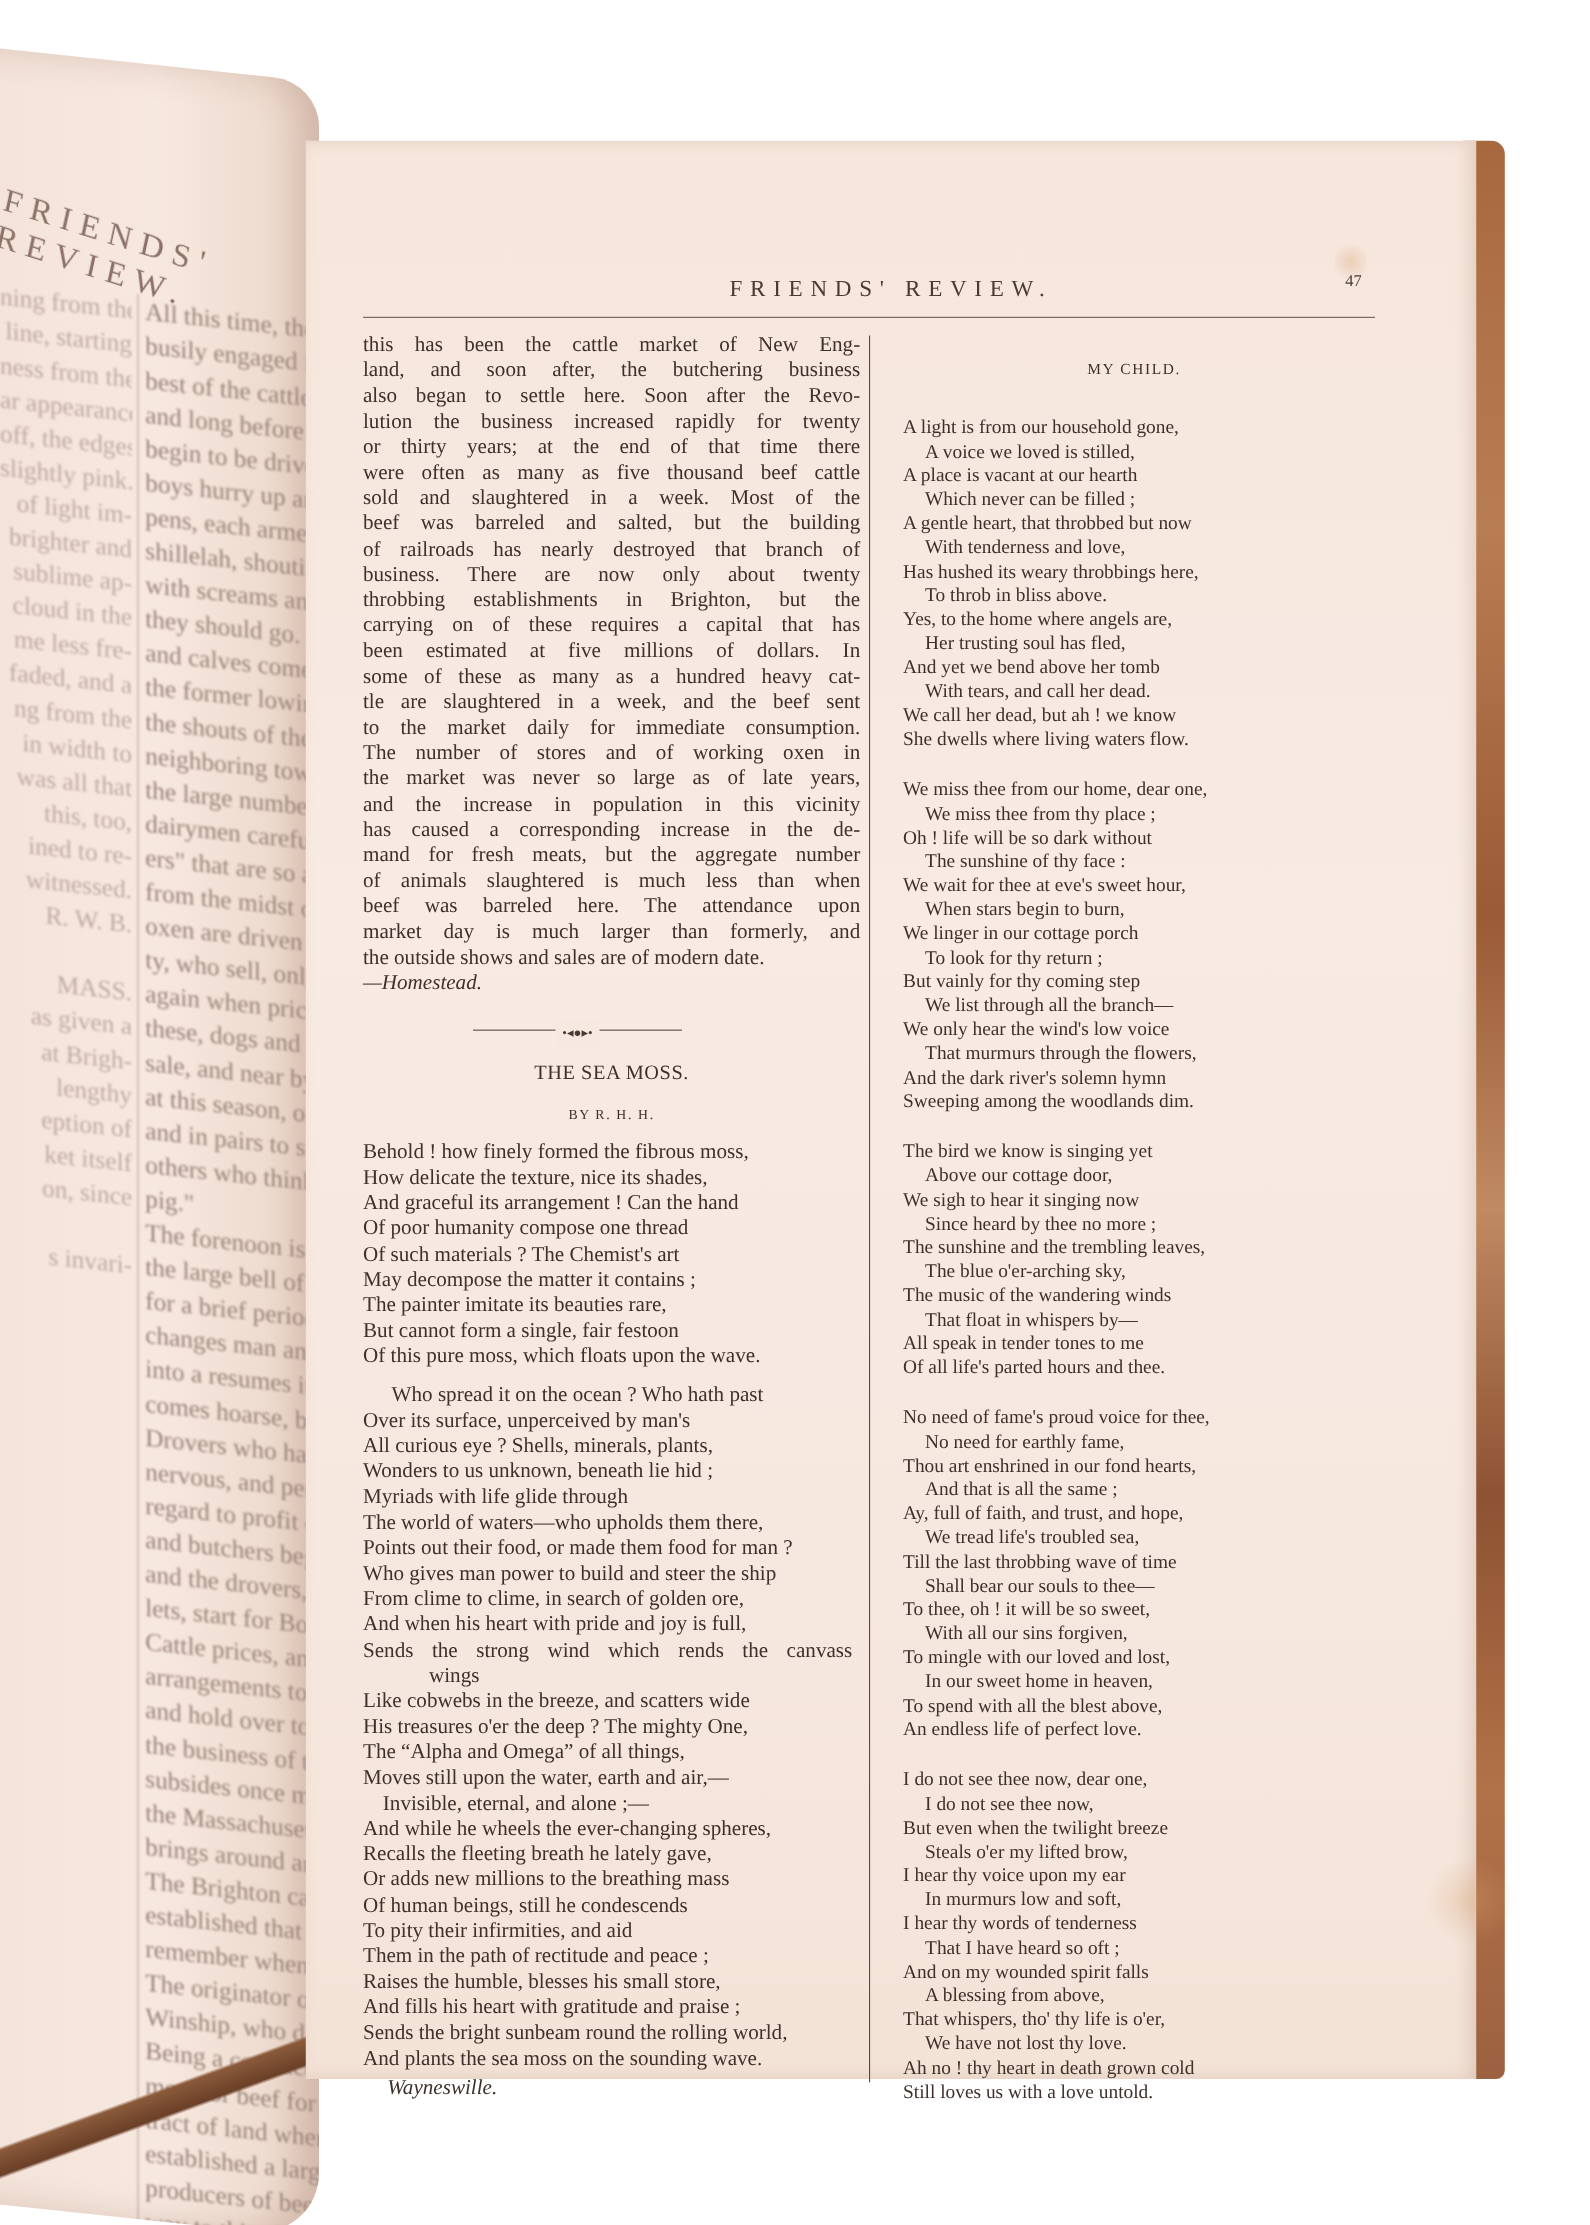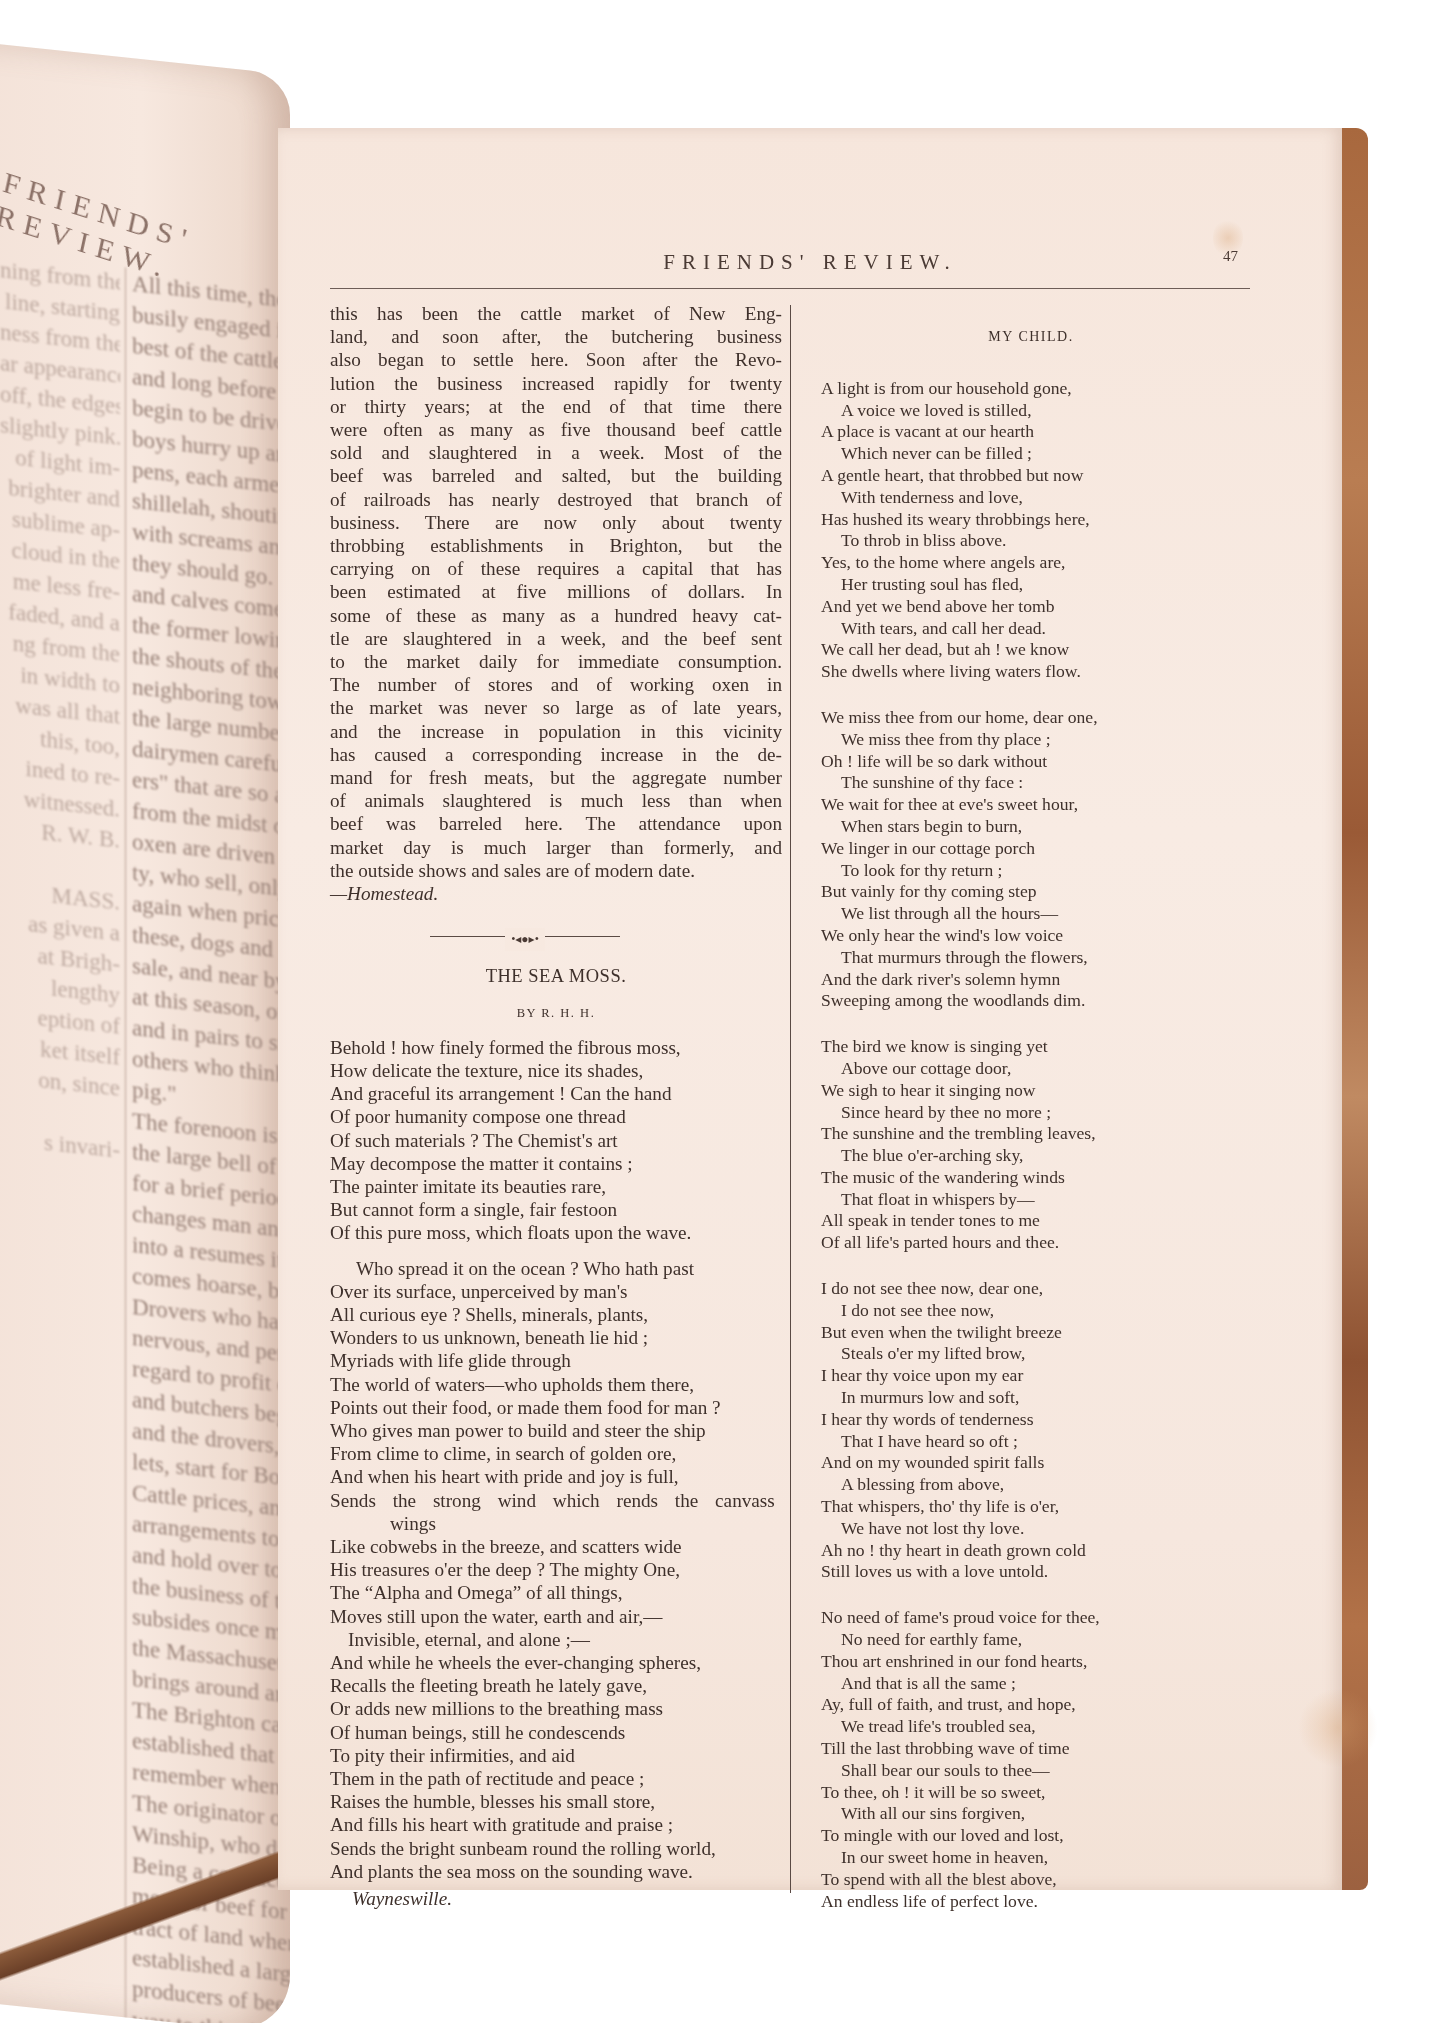--- a/index.html
+++ b/index.html
@@ -314,65 +314,65 @@
         <ul class="verse stanza">
           <li>We miss thee from our home, dear one,</li>
           <li class="indent">We miss thee from thy place ;</li>
           <li>Oh ! life will be so dark without</li>
           <li class="indent">The sunshine of thy face :</li>
           <li>We wait for thee at eve's sweet hour,</li>
           <li class="indent">When stars begin to burn,</li>
           <li>We linger in our cottage porch</li>
           <li class="indent">To look for thy return ;</li>
           <li>But vainly for thy coming step</li>
-          <li class="indent">We list through all the hours—</li>
+          <li class="indent">We list through all the branch—</li>
           <li>We only hear the wind's low voice</li>
           <li class="indent">That murmurs through the flowers,</li>
           <li>And the dark river's solemn hymn</li>
           <li>Sweeping among the woodlands dim.</li>
         </ul>
         <ul class="verse stanza">
           <li>The bird we know is singing yet</li>
           <li class="indent">Above our cottage door,</li>
           <li>We sigh to hear it singing now</li>
           <li class="indent">Since heard by thee no more ;</li>
           <li>The sunshine and the trembling leaves,</li>
           <li class="indent">The blue o'er-arching sky,</li>
           <li>The music of the wandering winds</li>
           <li class="indent">That float in whispers by—</li>
           <li>All speak in tender tones to me</li>
           <li>Of all life's parted hours and thee.</li>
+        </ul>
+        <ul class="verse stanza">
+          <li>No need of fame's proud voice for thee,</li>
+          <li class="indent">No need for earthly fame,</li>
+          <li>Thou art enshrined in our fond hearts,</li>
+          <li class="indent">And that is all the same ;</li>
+          <li>Ay, full of faith, and trust, and hope,</li>
+          <li class="indent">We tread life's troubled sea,</li>
+          <li>Till the last throbbing wave of time</li>
+          <li class="indent">Shall bear our souls to thee—</li>
+          <li>To thee, oh ! it will be so sweet,</li>
+          <li class="indent">With all our sins forgiven,</li>
+          <li>To mingle with our loved and lost,</li>
+          <li class="indent">In our sweet home in heaven,</li>
+          <li>To spend with all the blest above,</li>
+          <li>An endless life of perfect love.</li>
         </ul>
         <ul class="verse stanza">
           <li>I do not see thee now, dear one,</li>
           <li class="indent">I do not see thee now,</li>
           <li>But even when the twilight breeze</li>
           <li class="indent">Steals o'er my lifted brow,</li>
           <li>I hear thy voice upon my ear</li>
           <li class="indent">In murmurs low and soft,</li>
           <li>I hear thy words of tenderness</li>
           <li class="indent">That I have heard so oft ;</li>
           <li>And on my wounded spirit falls</li>
           <li class="indent">A blessing from above,</li>
           <li>That whispers, tho' thy life is o'er,</li>
           <li class="indent">We have not lost thy love.</li>
           <li>Ah no ! thy heart in death grown cold</li>
           <li>Still loves us with a love untold.</li>
         </ul>
-        <ul class="verse stanza">
-          <li>No need of fame's proud voice for thee,</li>
-          <li class="indent">No need for earthly fame,</li>
-          <li>Thou art enshrined in our fond hearts,</li>
-          <li class="indent">And that is all the same ;</li>
-          <li>Ay, full of faith, and trust, and hope,</li>
-          <li class="indent">We tread life's troubled sea,</li>
-          <li>Till the last throbbing wave of time</li>
-          <li class="indent">Shall bear our souls to thee—</li>
-          <li>To thee, oh ! it will be so sweet,</li>
-          <li class="indent">With all our sins forgiven,</li>
-          <li>To mingle with our loved and lost,</li>
-          <li class="indent">In our sweet home in heaven,</li>
-          <li>To spend with all the blest above,</li>
-          <li>An endless life of perfect love.</li>
-        </ul>
       </div>
   </div>
 </div>
 
 </body></html>

